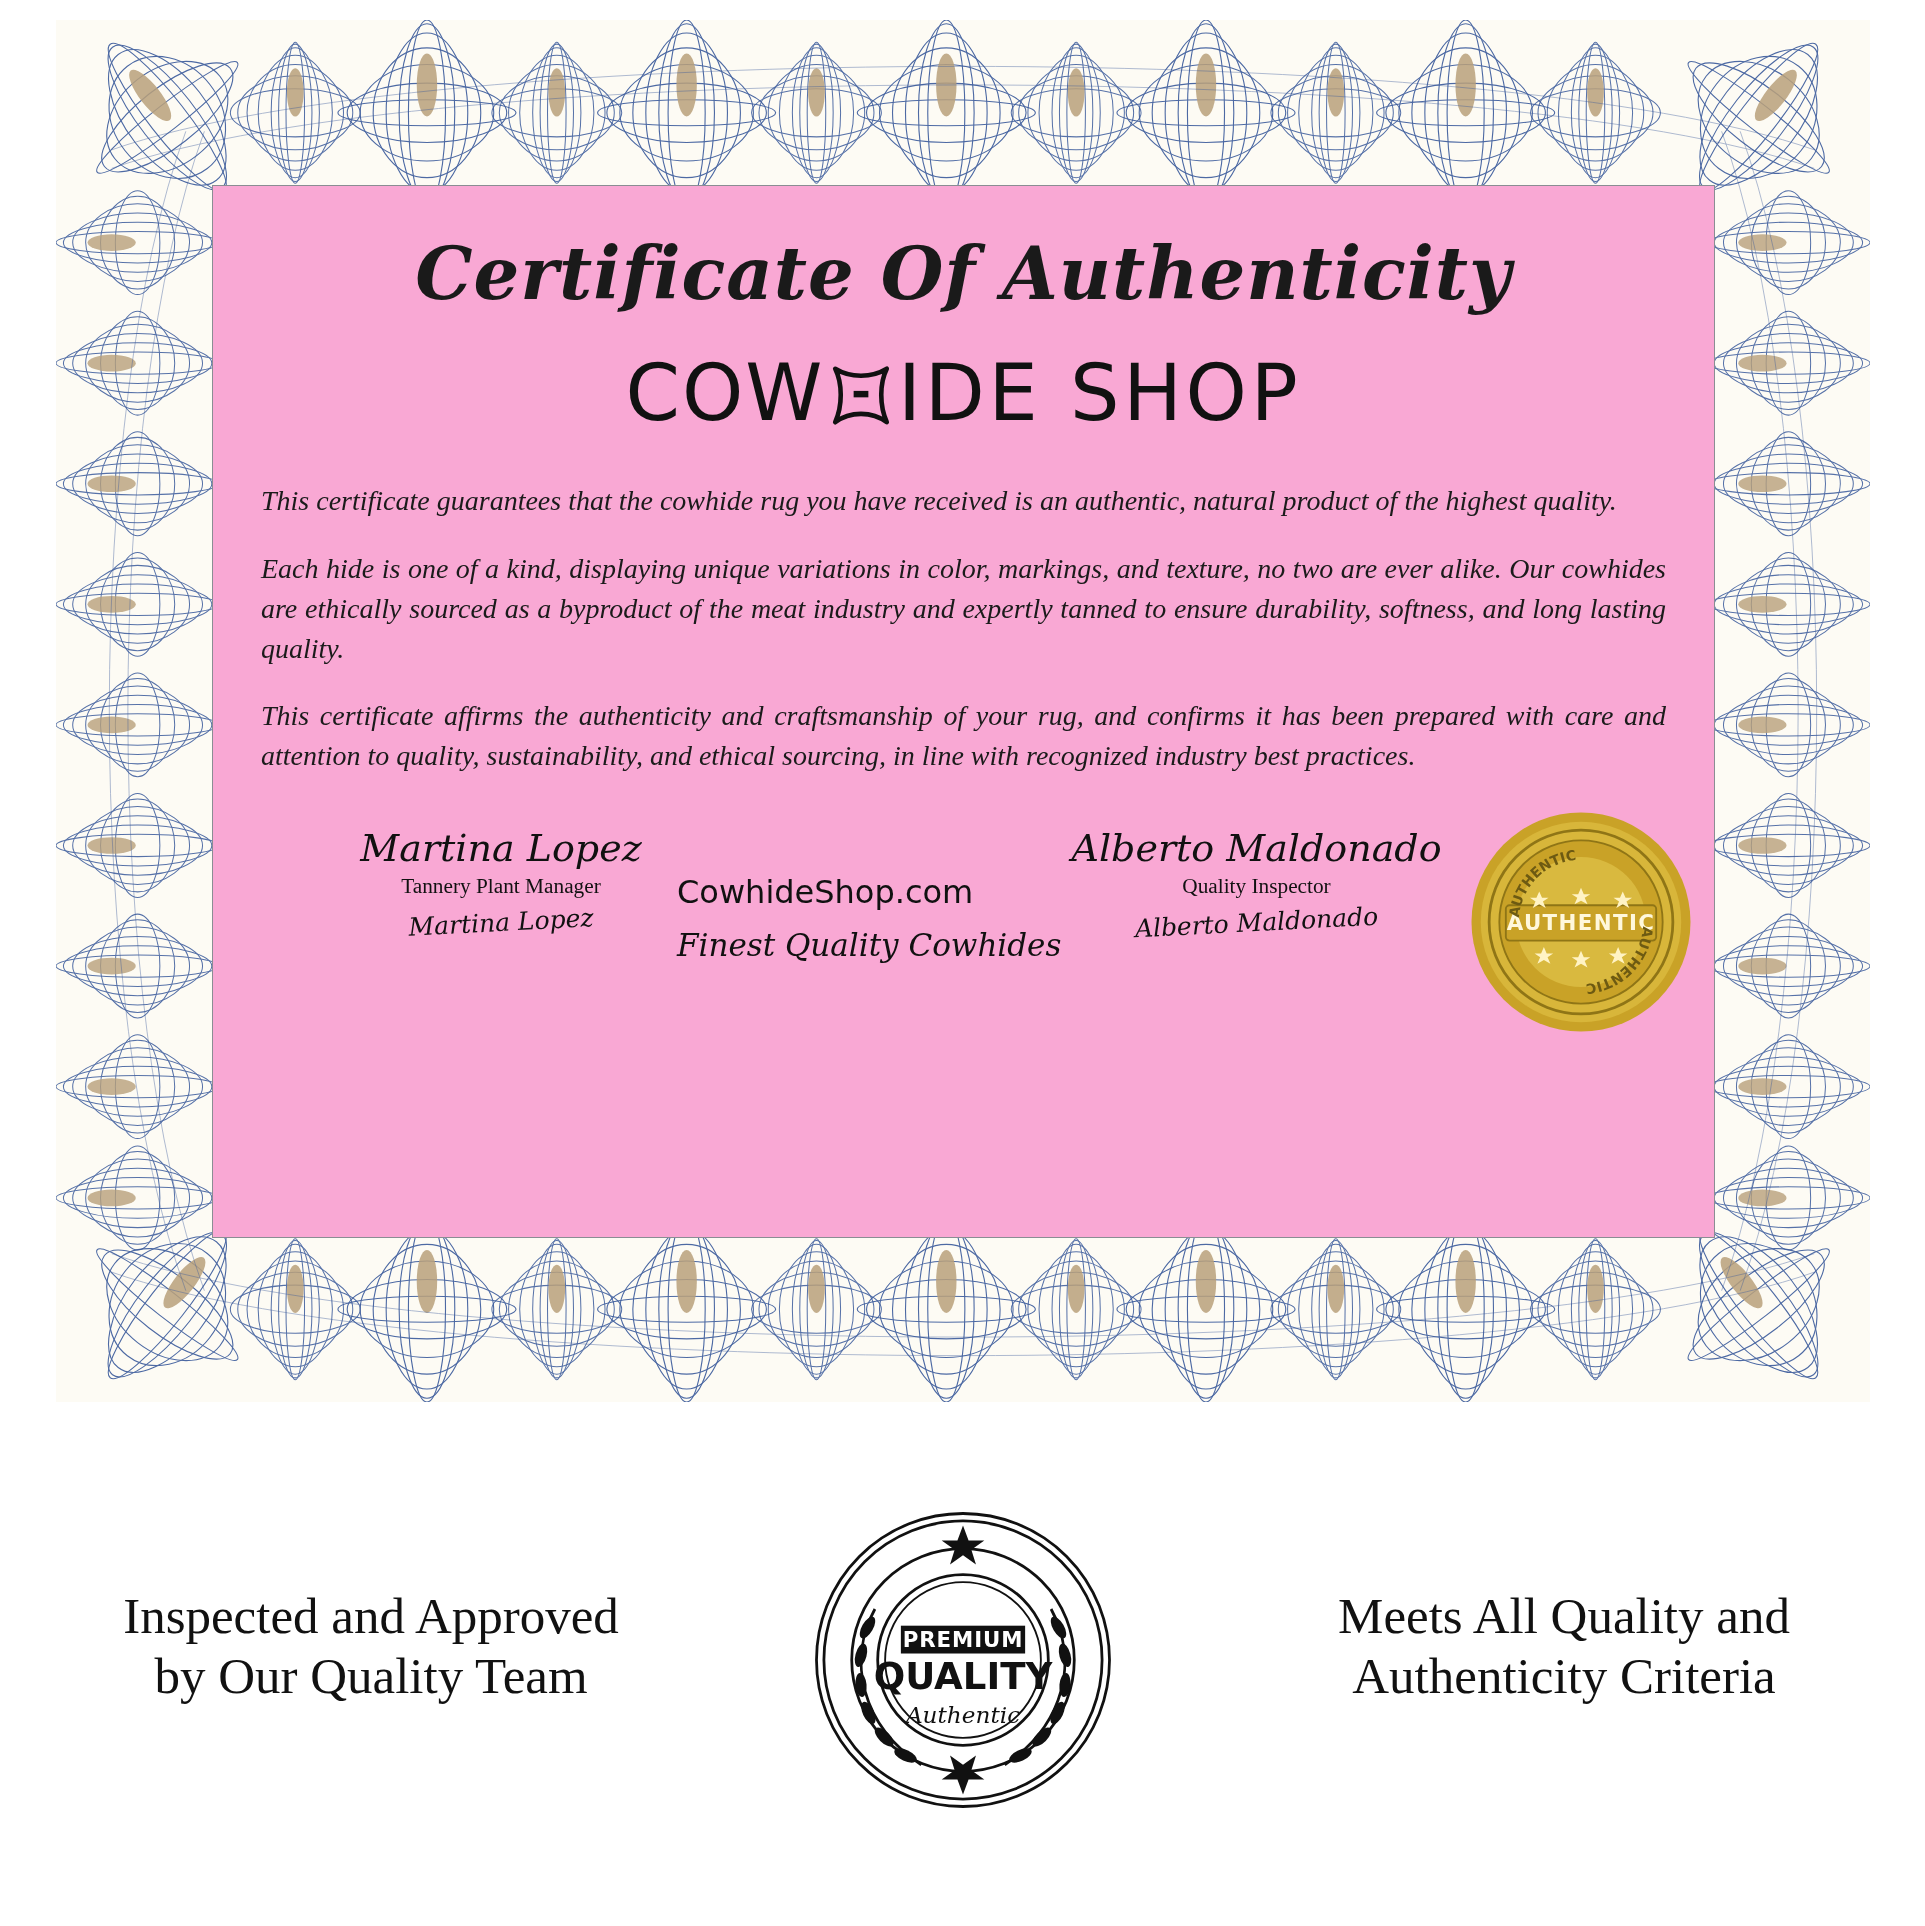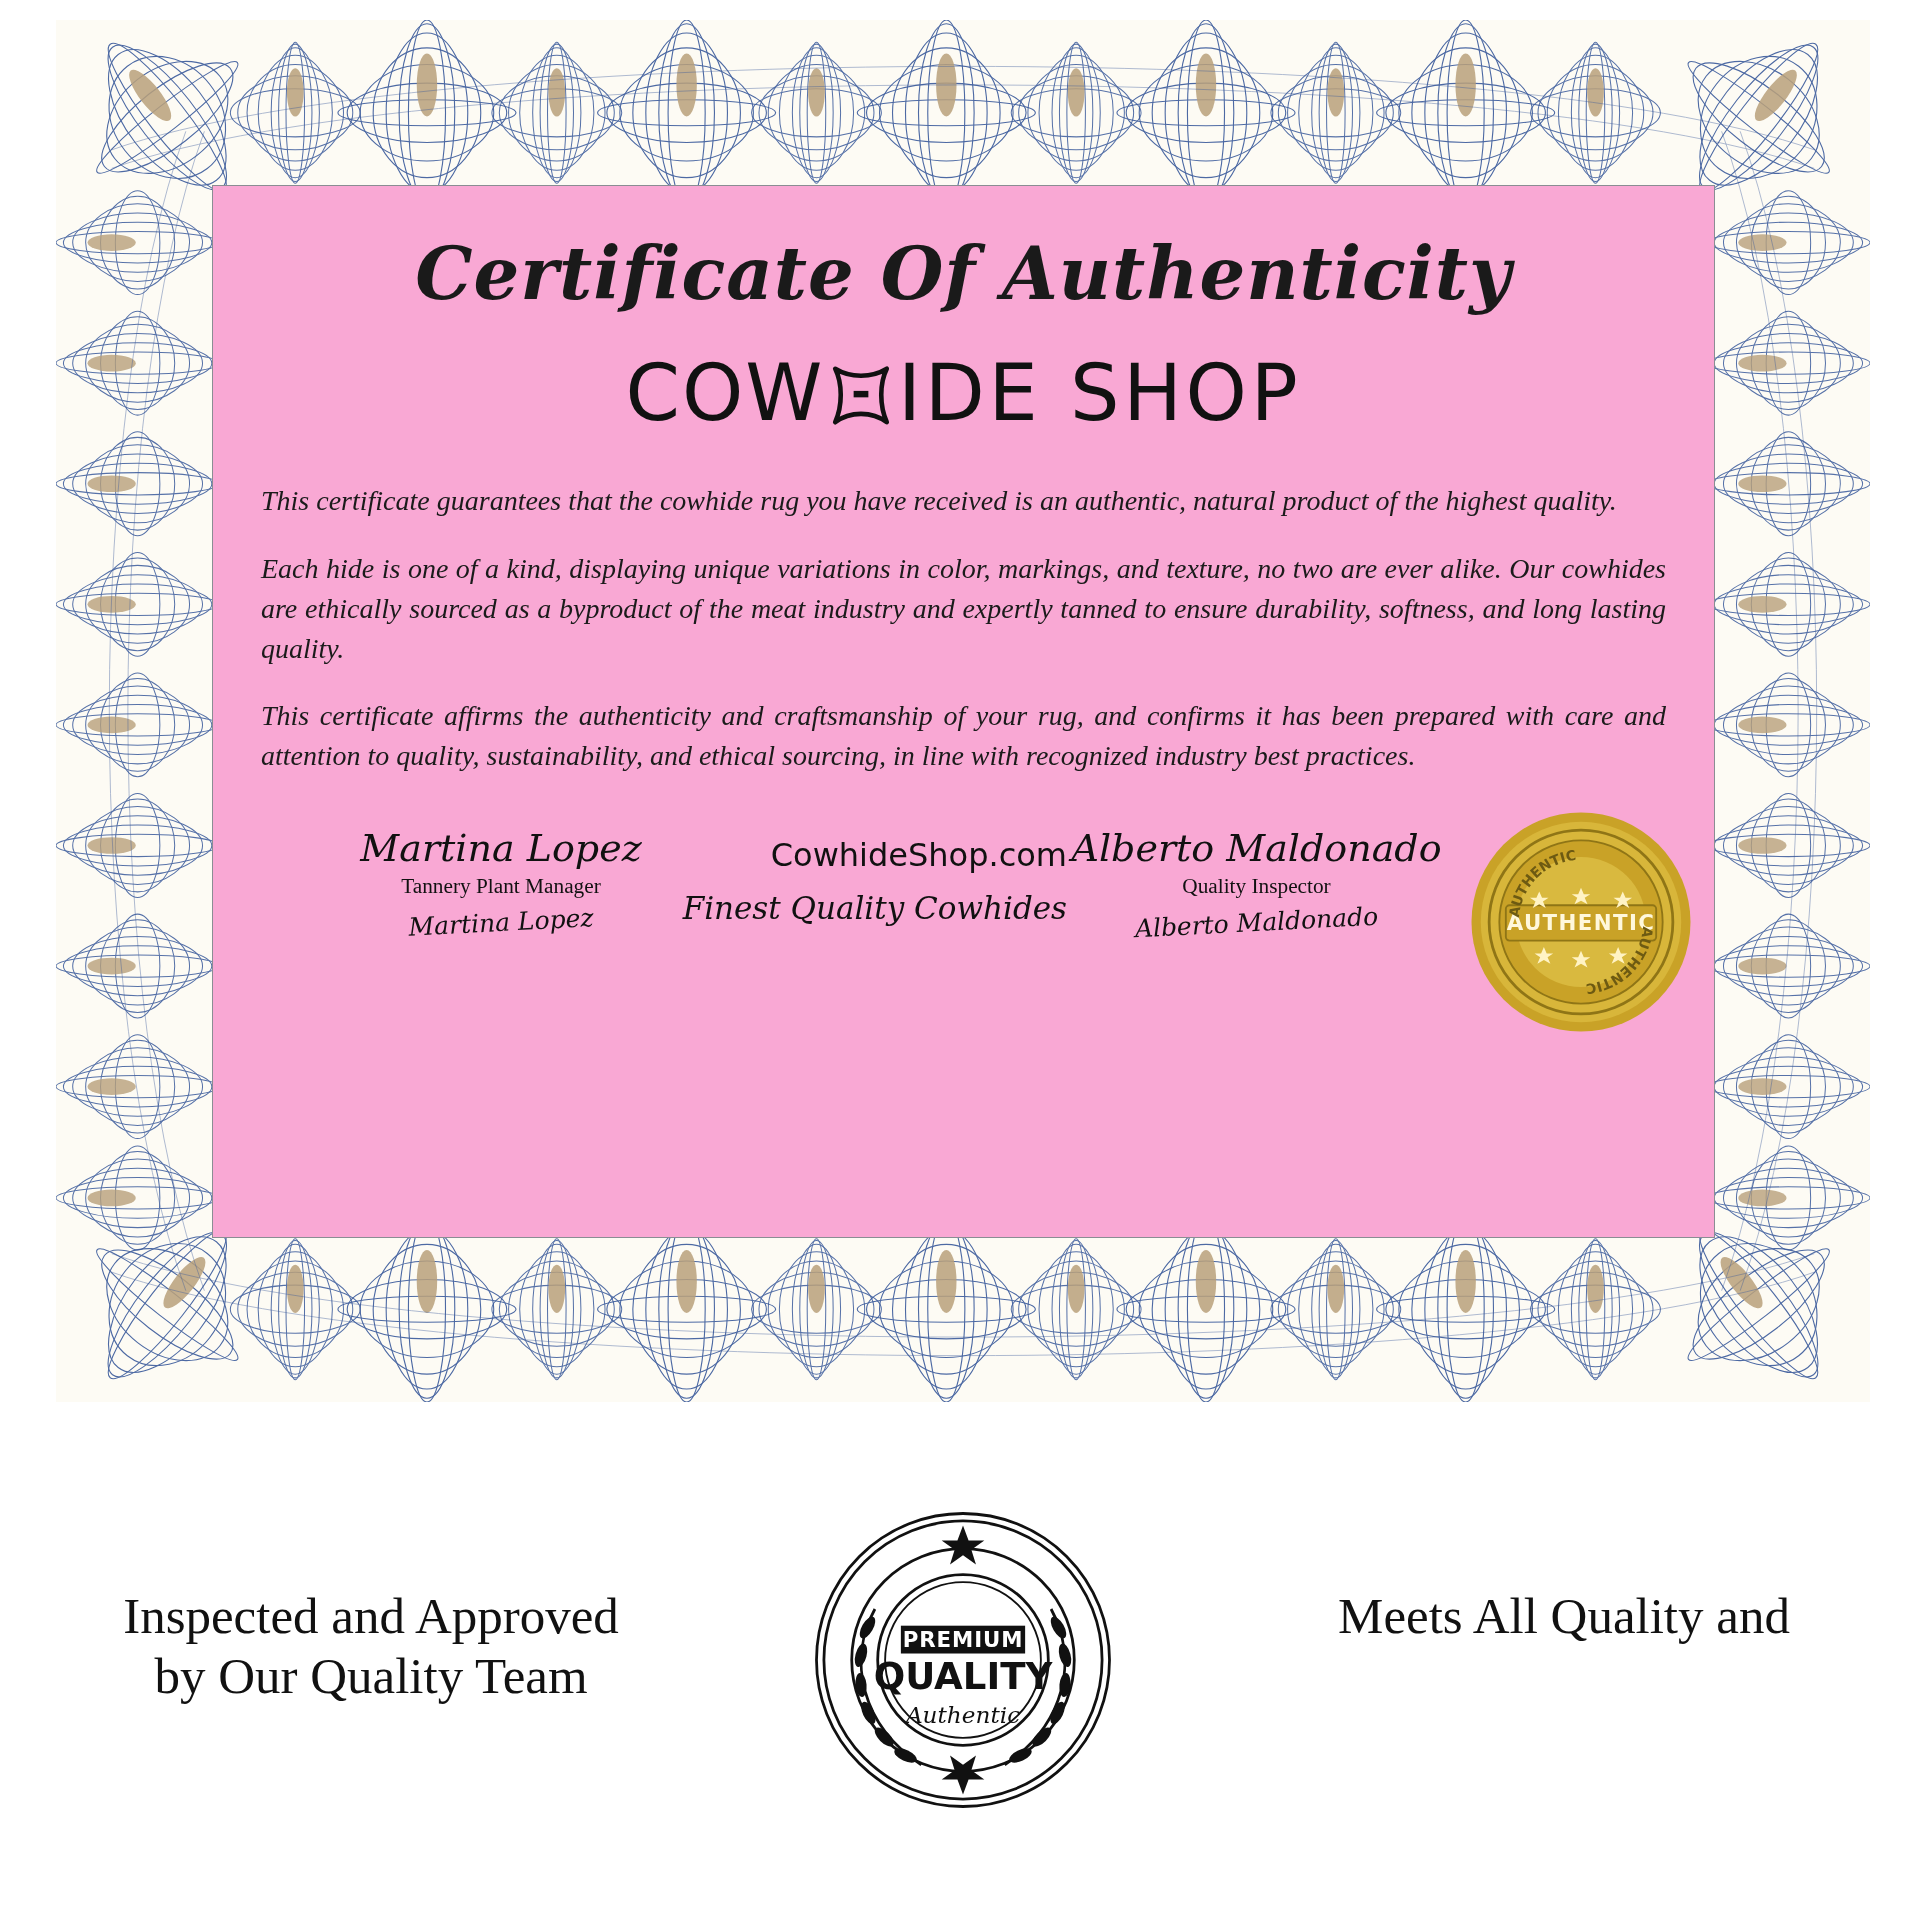--- a/index.html
+++ b/index.html
@@ -126,21 +126,21 @@
   .sig-hand {
     font-family: "DejaVu Serif", serif;
     font-style: italic;
     font-size: 25px;
     color: #111;
     margin-top: 9.3px;
     transform: rotate(-3deg);
     white-space: nowrap;
   }
 
-  .site-col { text-align: right; }
+  .site-col { text-align: left; margin-top: 37px; }
   .site-url {
     font-family: "DejaVu Sans", sans-serif;
     font-size: 32px;
     color: #111;
     white-space: nowrap;
   }
   .site-tag {
     font-family: "DejaVu Serif", serif;
     font-style: italic;
     font-size: 31px;
@@ -427,15 +427,16 @@
     <circle cx="165" cy="165" r="84" fill="none" stroke="#111" stroke-width="2"></circle>
 
     <rect x="98" y="128" width="134" height="30" fill="#111"></rect>
     <text x="165" y="151" text-anchor="middle" font-family="DejaVu Sans, sans-serif" font-size="23" font-weight="bold" fill="#ffffff" letter-spacing="1">PREMIUM</text>
     <text x="165" y="196" text-anchor="middle" font-family="DejaVu Sans, sans-serif" font-size="40" font-weight="bold" fill="#111" letter-spacing="0">QUALITY</text>
     <text x="165" y="233" text-anchor="middle" font-family="DejaVu Serif, serif" font-style="italic" font-size="25" fill="#111">Authentic</text>
   </svg>
 
   <div class="bottom-text bottom-right">
     <div>Meets All Quality and</div>
+    <div>Authenticity Criteria</div>
   </div>
 </div>
 
 
 </body></html>

